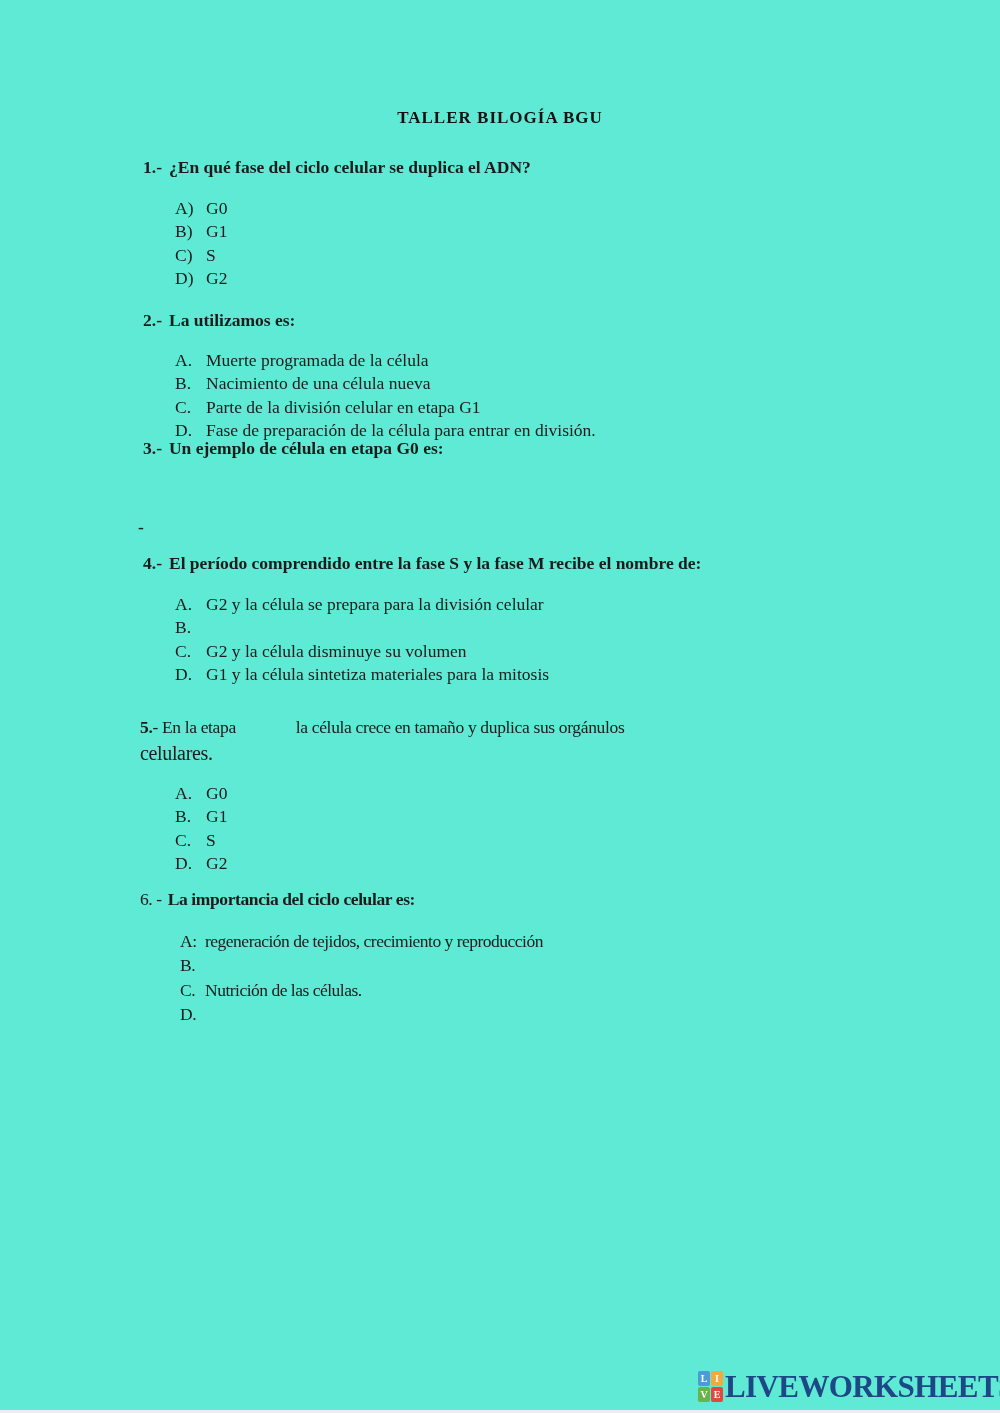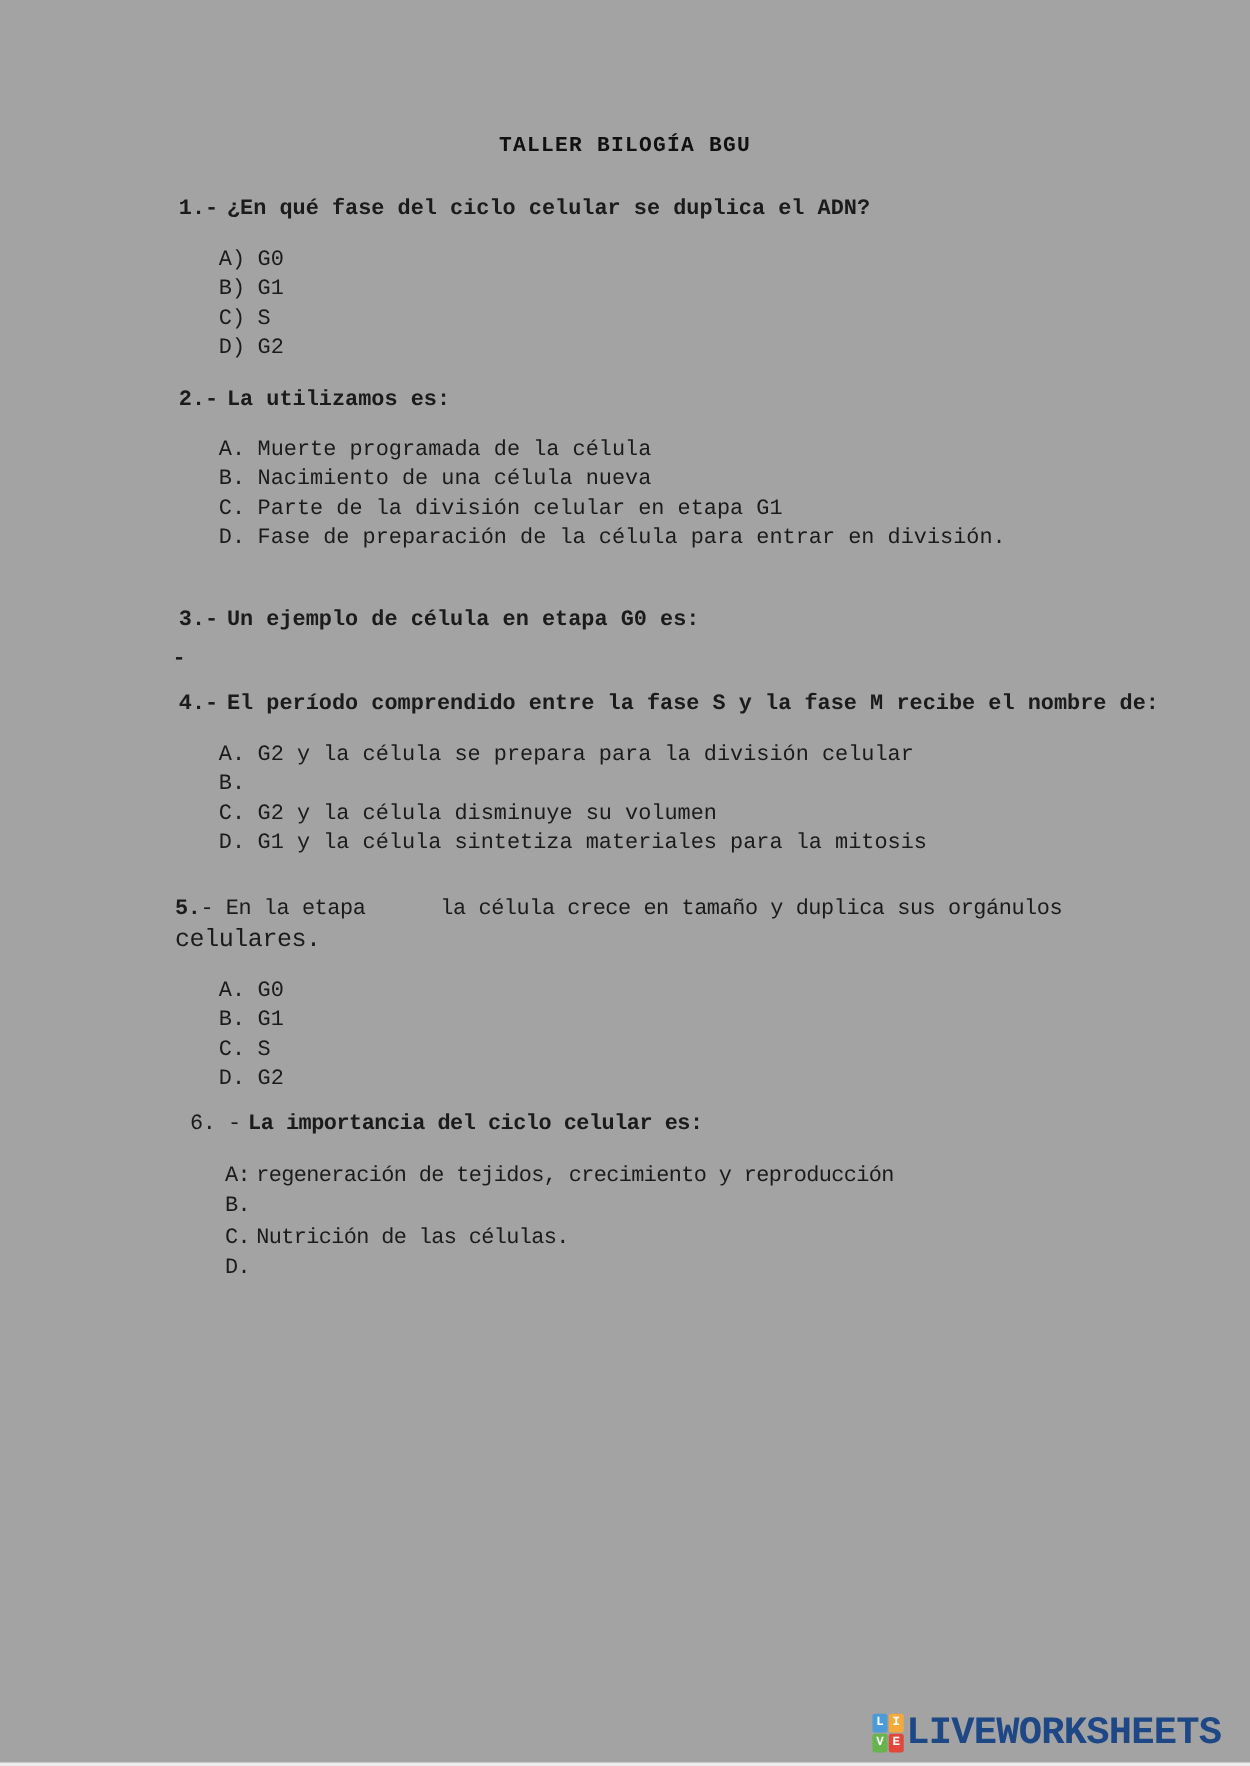--- a/index.html
+++ b/index.html
@@ -1,21 +1,21 @@
 <!DOCTYPE html>
 <html><head>
 <meta charset="utf-8">
 <style>
   html, body { margin: 0; padding: 0; background: #ffffff; }
   .page {
     position: relative;
     width: 1000px;
     height: 1413px;
-    background: #a3a3a3;
-    font-family: Liberation Mono, monospace;
+    background: #5eead4;
+    font-family: Liberation Serif, serif;
     color: #1b1b1b;
     overflow: hidden;
   }
   .title {
     position: absolute;
     top: 108px;
     left: 0;
     width: 100%;
     text-align: center;
     font-size: 17px;
@@ -73,21 +73,21 @@
     position: absolute;
     left: 140px;
     top: 740px;
     font-size: 20px;
     line-height: 26px;
     letter-spacing: -0.35px;
   }
   
   .q6head {
     position: absolute;
-    left: 152px;
+    left: 140px;
     top: 888px;
     font-size: 17.5px;
     line-height: 23px;
     letter-spacing: -0.4px;
     white-space: nowrap;
   }
   .q6num { font-weight: 400; margin-right: 6px; }
   .q6text { font-weight: 700; }
   .opts-condensed .opt-row {
     line-height: 24.4px;
@@ -180,21 +180,21 @@
     <div class="opt-row">
       <span class="opt-letter">C.</span>
       <span class="opt-text">Parte de la división celular en etapa G1</span>
     </div>
     <div class="opt-row">
       <span class="opt-letter">D.</span>
       <span class="opt-text">Fase de preparación de la célula para entrar en división.</span>
     </div>
   </div>
 
-  <div class="qhead" style="top:485px">
+  <div class="qhead" style="top:437px">
     <span class="qnum">3.-</span><span>Un ejemplo de célula en etapa G0 es:</span>
   </div>
   <div class="answer-dash">-</div>
 
   <div class="qhead" style="top:552px">
     <span class="qnum">4.-</span><span>El período comprendido entre la fase S y la fase M recibe el nombre de:</span>
   </div>
   <div class="opts" style="top:593px">
     <div class="opt-row">
       <span class="opt-letter">A.</span>

